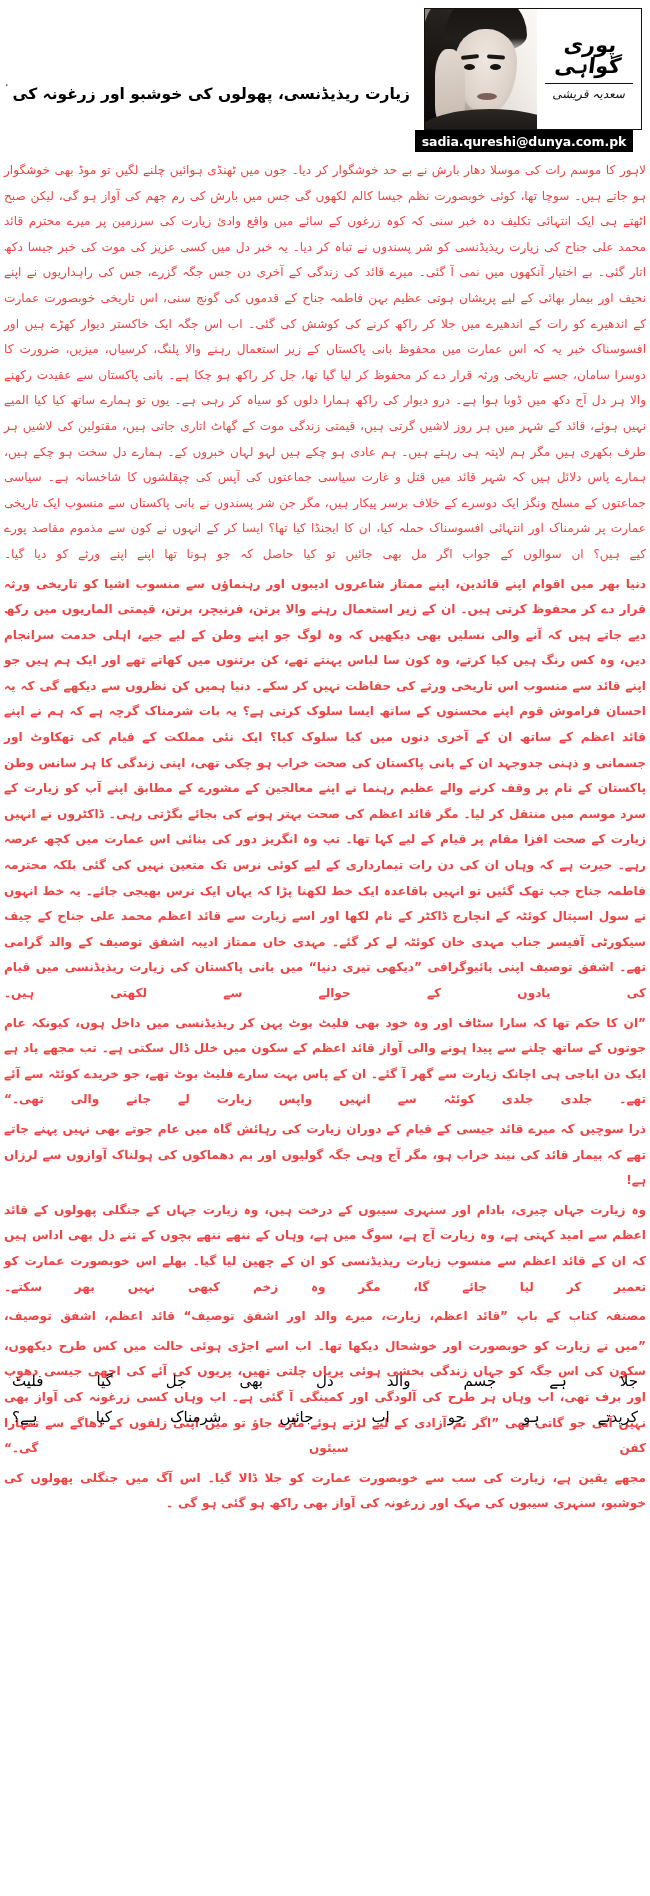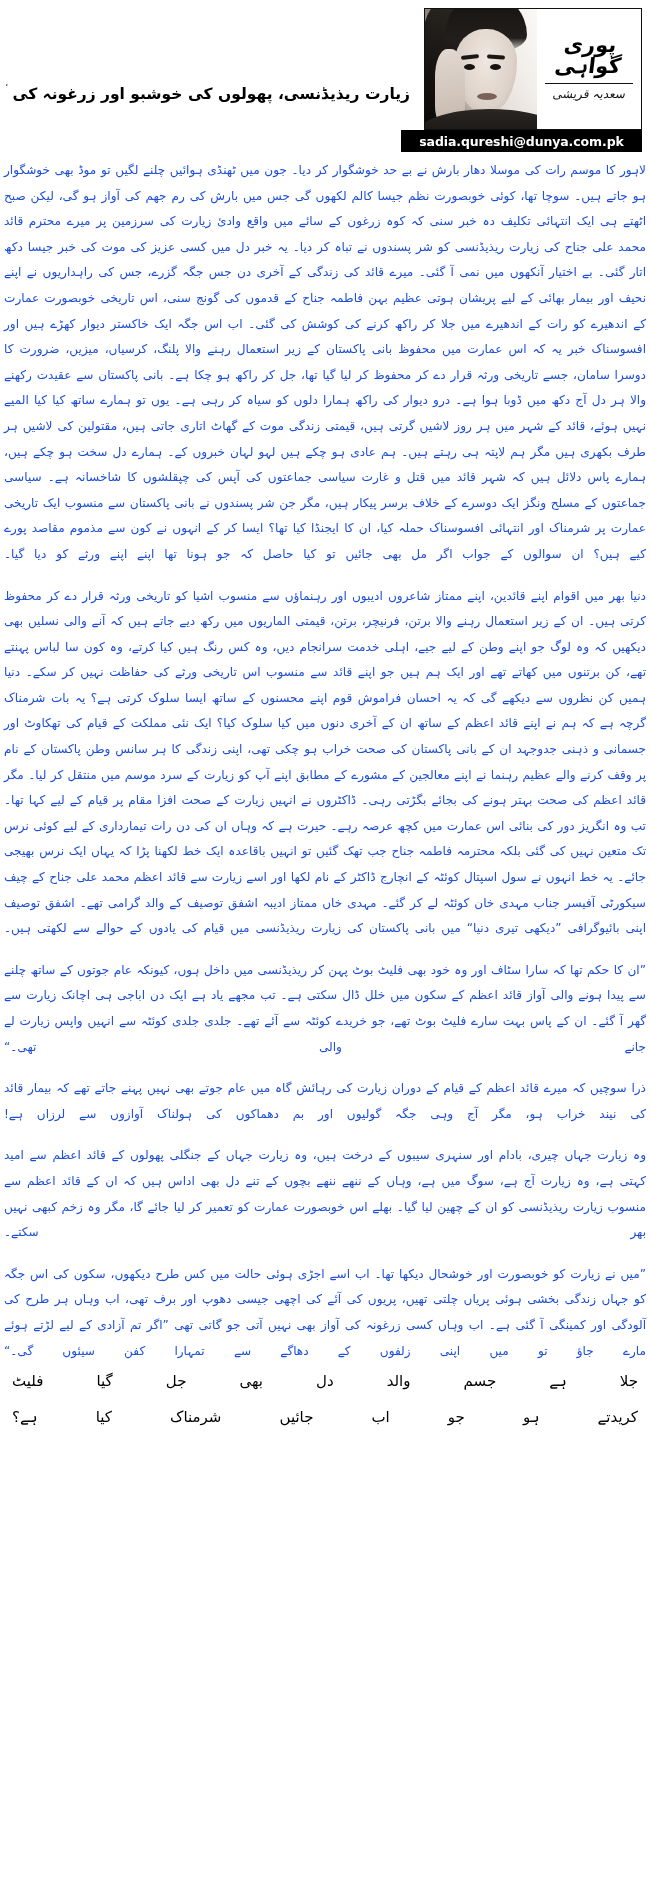--- a/index.html
+++ b/index.html
@@ -152,22 +152,22 @@
     font-size: 12px;
     color: #111;
     direction: rtl;
     transform: skewX(-10deg);
     white-space: nowrap;
   }
 
   .email-bar {
     position: absolute;
     top: 130px;
-    right: 8px;
-    width: 241px;
+    right: 17px;
+    width: 218px;
     height: 22px;
     background: #000;
     color: #fff;
     display: flex;
     align-items: center;
     justify-content: center;
     font-family: "DejaVu Sans", sans-serif;
     font-weight: bold;
     font-size: 12.5px;
     letter-spacing: -0.1px;
@@ -197,32 +197,33 @@
     left: 4px;
     right: 4px;
     direction: rtl;
     text-align: justify;
     text-align-last: justify;
   }
   .para {
     font-family: "DejaVu Sans", sans-serif;
     font-size: 12.1px;
     line-height: 25.6px;
-    color: #1d4ed8;
+    color: #ef4444;
     margin: 0 0 0 0;
     text-align: justify;
     text-align-last: justify;
     word-spacing: 0.5px;
     letter-spacing: 0px;
   }
   .para.last-ragged {
     text-align-last: right;
   }
   .para + .para {
-    margin-top: 16px;
+    margin-top: 4px;
+    font-weight: bold;
   }
 
   
   .couplet {
     position: absolute;
     left: 4px;
     right: 4px;
     direction: rtl;
   }
   .couplet-line {
@@ -273,23 +274,25 @@
 
   <div class="email-bar">sadia.qureshi@dunya.com.pk</div>
 
   <div class="article-title">زیارت ریذیڈنسی، پھولوں کی خوشبو اور زرغونہ کی آواز</div>
 </div>
 
 <div class="article-body">
   <p class="para">لاہور کا موسم رات کی موسلا دھار بارش نے بے حد خوشگوار کر دیا۔ جون میں ٹھنڈی ہوائیں چلنے لگیں تو موڈ بھی خوشگوار ہو جاتے ہیں۔ سوچا تھا، کوئی خوبصورت نظم جیسا کالم لکھوں گی جس میں بارش کی رم جھم کی آواز ہو گی، لیکن صبح اٹھتے ہی ایک انتہائی تکلیف دہ خبر سنی کہ کوہ زرغون کے سائے میں واقع وادیٔ زیارت کی سرزمین پر میرے محترم قائد محمد علی جناح کی زیارت ریذیڈنسی کو شر پسندوں نے تباہ کر دیا۔ یہ خبر دل میں کسی عزیز کی موت کی خبر جیسا دکھ اتار گئی۔ بے اختیار آنکھوں میں نمی آ گئی۔ میرے قائد کی زندگی کے آخری دن جس جگہ گزرے، جس کی راہداریوں نے اپنے نحیف اور بیمار بھائی کے لیے پریشان ہوتی عظیم بہن فاطمہ جناح کے قدموں کی گونج سنی، اس تاریخی خوبصورت عمارت کے اندھیرے کو رات کے اندھیرے میں جلا کر راکھ کرنے کی کوشش کی گئی۔ اب اس جگہ ایک خاکستر دیوار کھڑے ہیں اور افسوسناک خبر یہ کہ اس عمارت میں محفوظ بانی پاکستان کے زیر استعمال رہنے والا پلنگ، کرسیاں، میزیں، ضرورت کا دوسرا سامان، جسے تاریخی ورثہ قرار دے کر محفوظ کر لیا گیا تھا، جل کر راکھ ہو چکا ہے۔ بانی پاکستان سے عقیدت رکھنے والا ہر دل آج دکھ میں ڈوبا ہوا ہے۔ درو دیوار کی راکھ ہمارا دلوں کو سیاہ کر رہی ہے۔ یوں تو ہمارے ساتھ کیا کیا المیے نہیں ہوئے، قائد کے شہر میں ہر روز لاشیں گرتی ہیں، قیمتی زندگی موت کے گھاٹ اتاری جاتی ہیں، مقتولین کی لاشیں ہر طرف بکھری ہیں مگر ہم لاپتہ ہی رہتے ہیں۔ ہم عادی ہو چکے ہیں لہو لہان خبروں کے۔ ہمارے دل سخت ہو چکے ہیں، ہمارے پاس دلائل ہیں کہ شہر قائد میں قتل و غارت سیاسی جماعتوں کی آپس کی چپقلشوں کا شاخسانہ ہے۔ سیاسی جماعتوں کے مسلح ونگز ایک دوسرے کے خلاف برسر پیکار ہیں، مگر جن شر پسندوں نے بانی پاکستان سے منسوب ایک تاریخی عمارت پر شرمناک اور انتہائی افسوسناک حملہ کیا، ان کا ایجنڈا کیا تھا؟ ایسا کر کے انہوں نے کون سے مذموم مقاصد پورے کیے ہیں؟ ان سوالوں کے جواب اگر مل بھی جائیں تو کیا حاصل کہ جو ہونا تھا اپنے اپنے ورثے کو دیا گیا۔</p>
   <p class="para">دنیا بھر میں اقوام اپنے قائدین، اپنے ممتاز شاعروں ادیبوں اور رہنماؤں سے منسوب اشیا کو تاریخی ورثہ قرار دے کر محفوظ کرتی ہیں۔ ان کے زیر استعمال رہنے والا برتن، فرنیچر، برتن، قیمتی الماریوں میں رکھ دیے جاتے ہیں کہ آنے والی نسلیں بھی دیکھیں کہ وہ لوگ جو اپنے وطن کے لیے جیے، اہلی خدمت سرانجام دیں، وہ کس رنگ ہیں کیا کرتے، وہ کون سا لباس پہنتے تھے، کن برتنوں میں کھاتے تھے اور ایک ہم ہیں جو اپنے قائد سے منسوب اس تاریخی ورثے کی حفاظت نہیں کر سکے۔ دنیا ہمیں کن نظروں سے دیکھے گی کہ یہ احسان فراموش قوم اپنے محسنوں کے ساتھ ایسا سلوک کرتی ہے؟ یہ بات شرمناک گرچہ ہے کہ ہم نے اپنے قائد اعظم کے ساتھ ان کے آخری دنوں میں کیا سلوک کیا؟ ایک نئی مملکت کے قیام کی تھکاوٹ اور جسمانی و ذہنی جدوجہد ان کے بانی پاکستان کی صحت خراب ہو چکی تھی، اپنی زندگی کا ہر سانس وطن پاکستان کے نام پر وقف کرنے والے عظیم رہنما نے اپنے معالجین کے مشورے کے مطابق اپنے آپ کو زیارت کے سرد موسم میں منتقل کر لیا۔ مگر قائد اعظم کی صحت بہتر ہونے کی بجائے بگڑتی رہی۔ ڈاکٹروں نے انہیں زیارت کے صحت افزا مقام پر قیام کے لیے کہا تھا۔ تب وہ انگریز دور کی بنائی اس عمارت میں کچھ عرصہ رہے۔ حیرت ہے کہ وہاں ان کی دن رات تیمارداری کے لیے کوئی نرس تک متعین نہیں کی گئی بلکہ محترمہ فاطمہ جناح جب تھک گئیں تو انہیں باقاعدہ ایک خط لکھنا پڑا کہ یہاں ایک نرس بھیجی جائے۔ یہ خط انہوں نے سول اسپتال کوئٹہ کے انچارج ڈاکٹر کے نام لکھا اور اسے زیارت سے قائد اعظم محمد علی جناح کے چیف سیکورٹی آفیسر جناب مہدی خان کوئٹہ لے کر گئے۔ مہدی خاں ممتاز ادیبہ اشفق توصیف کے والد گرامی تھے۔ اشفق توصیف اپنی بائیوگرافی ”دیکھی تیری دنیا“ میں بانی پاکستان کی زیارت ریذیڈنسی میں قیام کی یادوں کے حوالے سے لکھتی ہیں۔</p>
   <p class="para">”ان کا حکم تھا کہ سارا سٹاف اور وہ خود بھی فلیٹ بوٹ پہن کر ریذیڈنسی میں داخل ہوں، کیونکہ عام جوتوں کے ساتھ چلنے سے پیدا ہونے والی آواز قائد اعظم کے سکون میں خلل ڈال سکتی ہے۔ تب مجھے یاد ہے ایک دن اباجی ہی اچانک زیارت سے گھر آ گئے۔ ان کے پاس بہت سارے فلیٹ بوٹ تھے، جو خریدے کوئٹہ سے آئے تھے۔ جلدی جلدی کوئٹہ سے انہیں واپس زیارت لے جانے والی تھی۔“</p>
-  <p class="para">ذرا سوچیں کہ میرے قائد اعظم کے قیام کے دوران زیارت کی رہائش گاہ میں عام جوتے بھی نہیں پہنے جاتے تھے کہ بیمار قائد کی نیند خراب ہو، مگر آج وہی جگہ گولیوں اور بم دھماکوں کی ہولناک آوازوں سے لرزاں ہے!</p>
+  <p class="para">ذرا سوچیں کہ میرے قائد جیسی کے قیام کے دوران زیارت کی رہائش گاہ میں عام جوتے بھی نہیں پہنے جاتے تھے کہ بیمار قائد کی نیند خراب ہو، مگر آج وہی جگہ گولیوں اور بم دھماکوں کی ہولناک آوازوں سے لرزاں ہے!</p>
   <p class="para">وہ زیارت جہاں چیری، بادام اور سنہری سیبوں کے درخت ہیں، وہ زیارت جہاں کے جنگلی پھولوں کے قائد اعظم سے امید کہتی ہے، وہ زیارت آج ہے، سوگ میں ہے، وہاں کے ننھے ننھے بچوں کے تنے دل بھی اداس ہیں کہ ان کے قائد اعظم سے منسوب زیارت ریذیڈنسی کو ان کے چھین لیا گیا۔ بھلے اس خوبصورت عمارت کو تعمیر کر لیا جائے گا، مگر وہ زخم کبھی نہیں بھر سکتے۔</p>
+  <p class="para">مصنفہ کتاب کے باپ ”قائد اعظم، زیارت، میرے والد اور اشفق توصیف“ قائد اعظم، اشفق توصیف،</p>
   <p class="para">”میں نے زیارت کو خوبصورت اور خوشحال دیکھا تھا۔ اب اسے اجڑی ہوئی حالت میں کس طرح دیکھوں، سکون کی اس جگہ کو جہاں زندگی بخشی ہوئی پریاں چلتی تھیں، پریوں کی آئے کی اچھی جیسی دھوپ اور برف تھی، اب وہاں ہر طرح کی آلودگی اور کمینگی آ گئی ہے۔ اب وہاں کسی زرغونہ کی آواز بھی نہیں آتی جو گاتی تھی ”اگر تم آزادی کے لیے لڑتے ہوئے مارے جاؤ تو میں اپنی زلفوں کے دھاگے سے تمہارا کفن سیئوں گی۔“</p>
+  <p class="para last-ragged">مجھے یقین ہے، زیارت کی سب سے خوبصورت عمارت کو جلا ڈالا گیا۔ اس آگ میں جنگلی پھولوں کی خوشبو، سنہری سیبوں کی مہک اور زرغونہ کی آواز بھی راکھ ہو گئی ہو گی ۔</p>
 </div>
 
 <div class="couplet" id="couplet-block" style="top: 1363px;">
   <div class="couplet-line" id="couplet-line-1">
       <span class="couplet-word">جلا</span>
       <span class="couplet-word">ہے</span>
       <span class="couplet-word">جسم</span>
       <span class="couplet-word">والد</span>
       <span class="couplet-word">دل</span>
       <span class="couplet-word">بھی</span>

